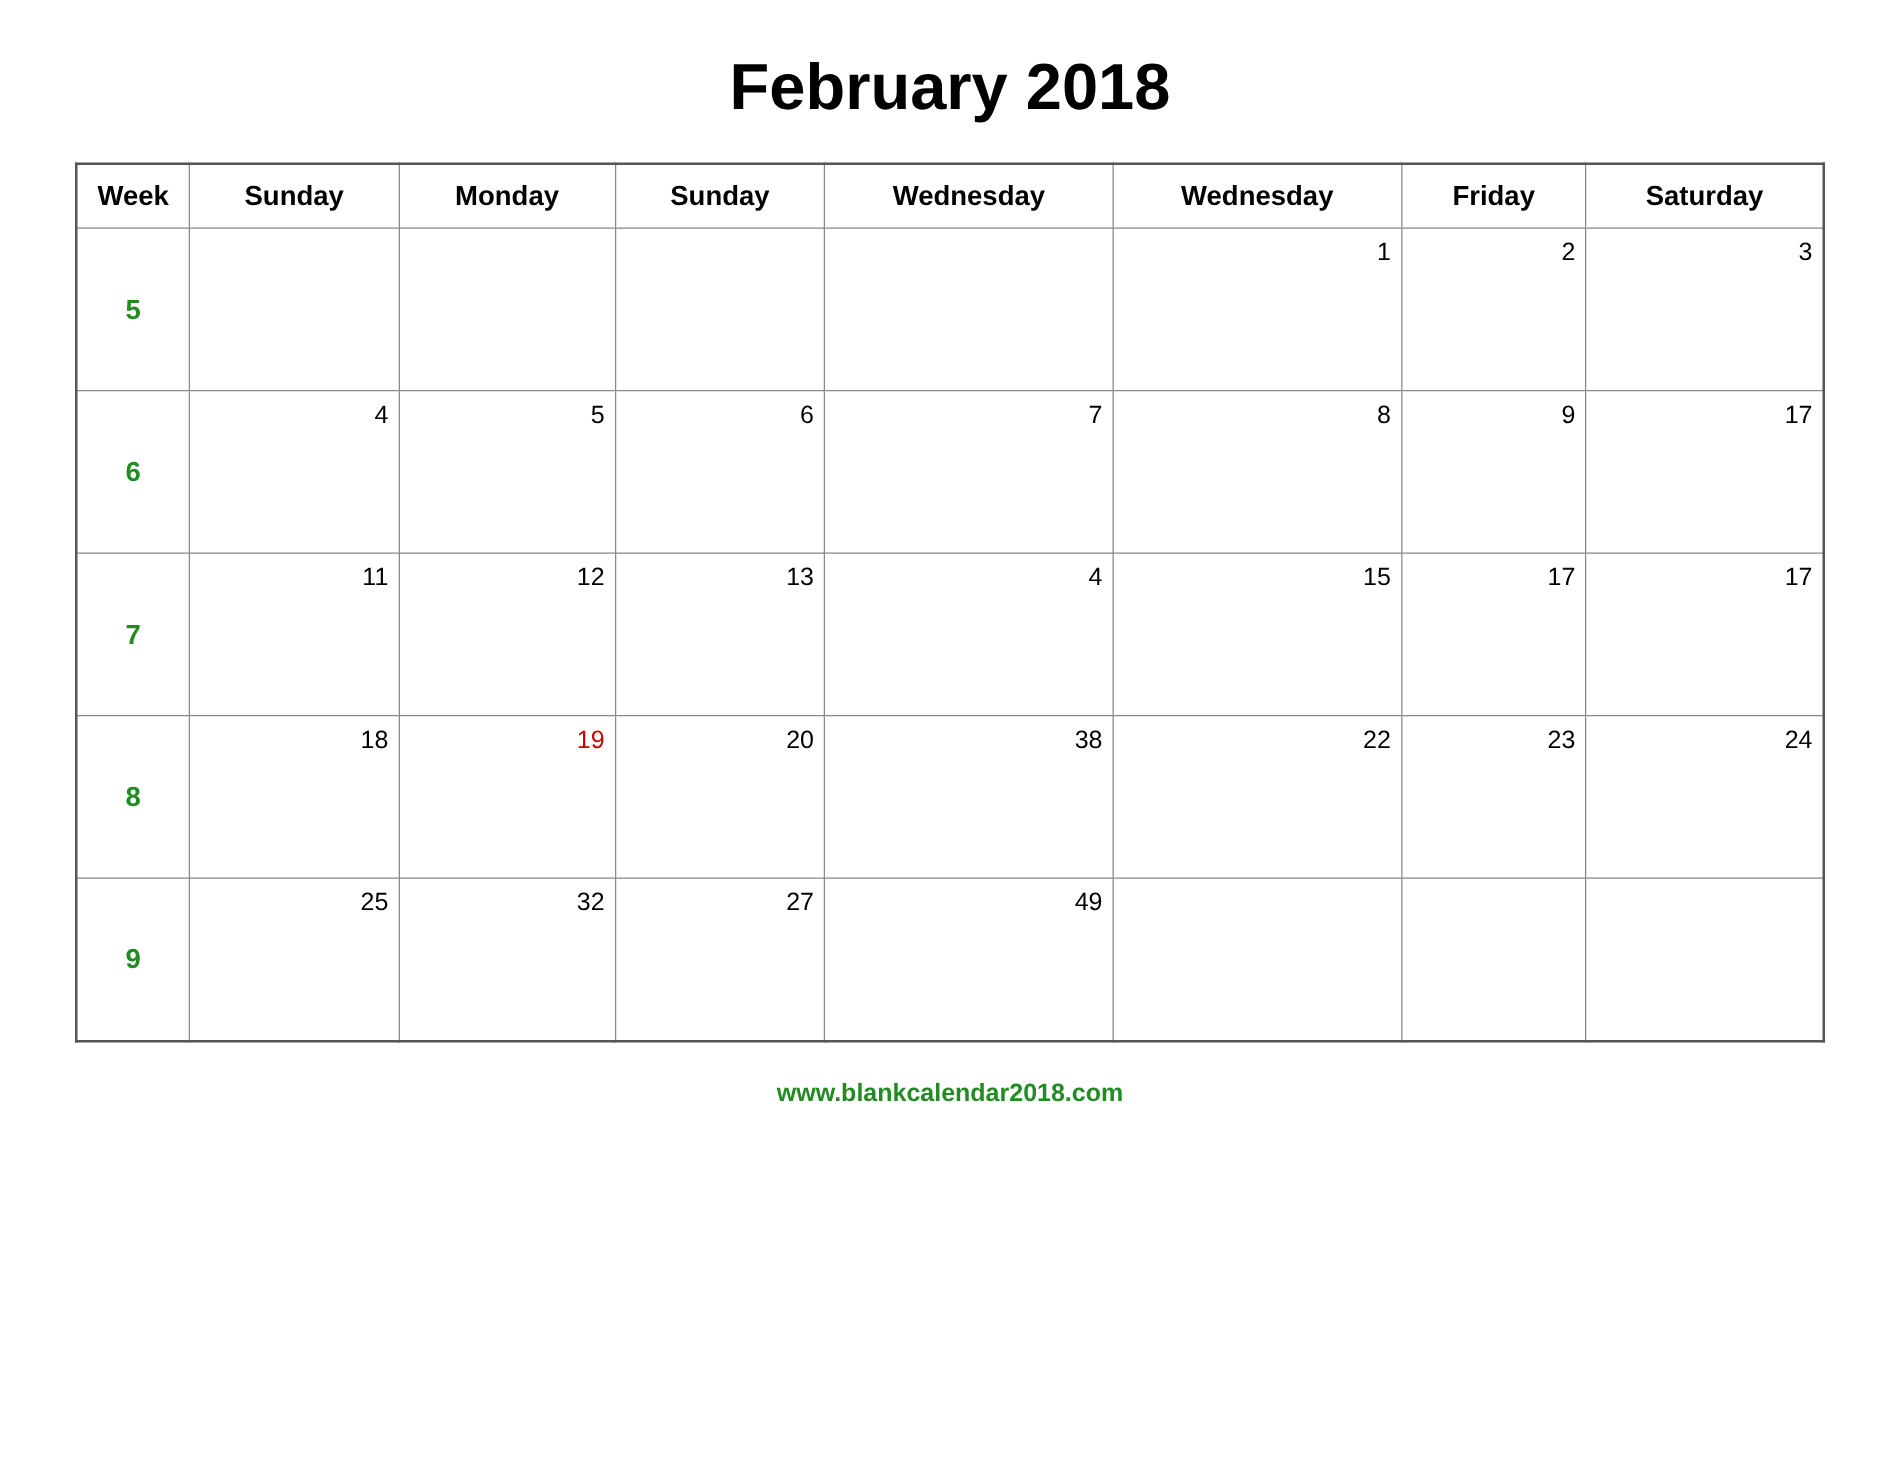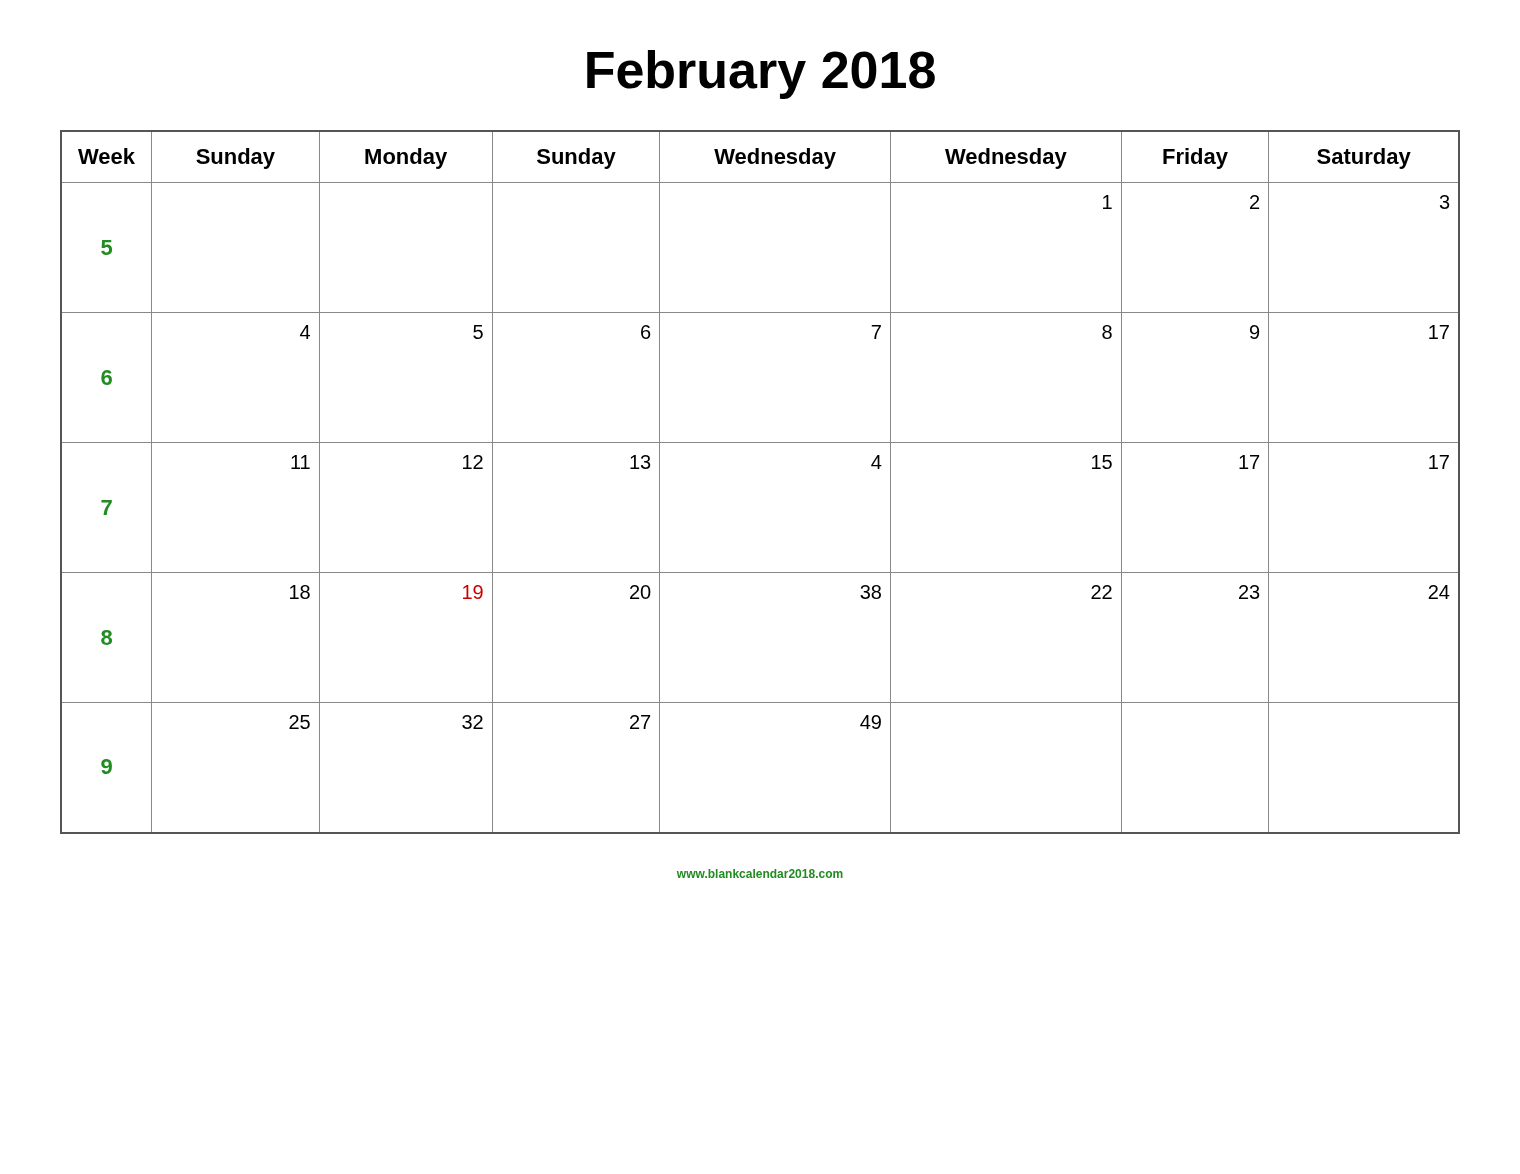--- a/index.html
+++ b/index.html
@@ -74,21 +74,21 @@
       font-weight: normal;
     }
 
     .footer {
       margin-top: 30px;
       text-align: center;
     }
 
     .footer a {
       color: #228B22;
-      font-size: 12px;
+      font-size: 20px;
       font-weight: bold;
       text-decoration: none;
     }
   </style>
 </head>
 <body>
 
 <h1 class="calendar-title">February 2018</h1>
 
 <table class="calendar-table">

